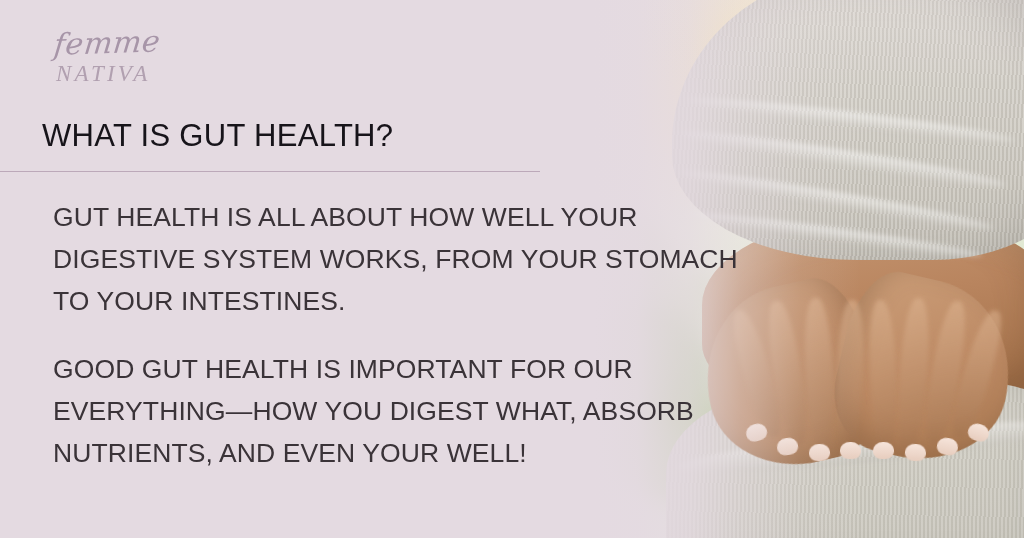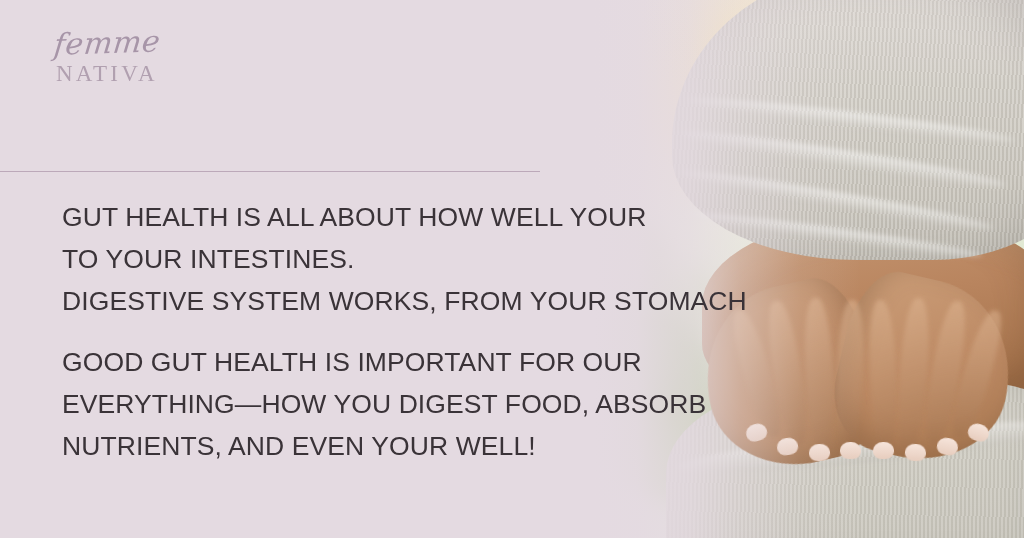--- a/index.html
+++ b/index.html
@@ -200,20 +200,21 @@
   }
   .logo-word {
     font-family:"Liberation Serif", serif;
     font-size:23px;
     font-weight:400;
     color:#b1a0b0;
     letter-spacing:3.2px;
     line-height:1;
     margin-top:2px;
     margin-left:14px;
+    font-style:italic;
   }
 
   .headline {
     position:absolute;
     left:42px; top:118px;
     font-size:31px;
     font-weight:400;
     color:#17141a;
     letter-spacing:.3px;
     white-space:nowrap;
@@ -222,32 +223,32 @@
   .rule {
     position:absolute;
     left:0; top:171px;
     width:540px; height:1px;
     background:#b9a7b6;
     opacity:.95;
   }
 
   .body-copy {
     position:absolute;
-    left:62px; top:196px;
+    left:53px; top:196px;
     width:630px;
   }
   .para {
     font-size:26.5px;
     font-weight:400;
     color:#3a3338;
     line-height:42px;
     letter-spacing:.1px;
     white-space:nowrap;
   }
-  .para + .para { margin-top:19px; }
+  .para + .para { margin-top:26px; }
   .line { display:block; }
 </style>
 </head>
 <body>
 
 <div class="slide">
 
   <div class="photo">
     <div class="photo-bg"></div>
 
@@ -291,29 +292,30 @@
 
     <div class="photo-fade"></div>
     <div class="photo-topfade"></div>
   </div>
 
   <div class="logo">
     <div class="logo-script">femme</div>
     <div class="logo-word">NATIVA</div>
   </div>
 
+  <h1 class="headline">WHAT IS GUT HEALTH?</h1>
 
   <div class="rule"></div>
 
   <div class="body-copy">
     <p class="para">
       <span class="line">GUT HEALTH IS ALL ABOUT HOW WELL YOUR</span>
+      <span class="line">DIGESTIVE SYSTEM WORKS, FROM YOUR STOMACH</span>
       <span class="line">TO YOUR INTESTINES.</span>
-      <span class="line">DIGESTIVE SYSTEM WORKS, FROM YOUR STOMACH</span>
     </p>
     <p class="para">
       <span class="line">GOOD GUT HEALTH IS IMPORTANT FOR OUR</span>
-      <span class="line">EVERYTHING—HOW YOU DIGEST FOOD, ABSORB</span>
+      <span class="line">EVERYTHING—HOW YOU DIGEST WHAT, ABSORB</span>
       <span class="line">NUTRIENTS, AND EVEN YOUR WELL!</span>
     </p>
   </div>
 
 </div>
 
 </body></html>

